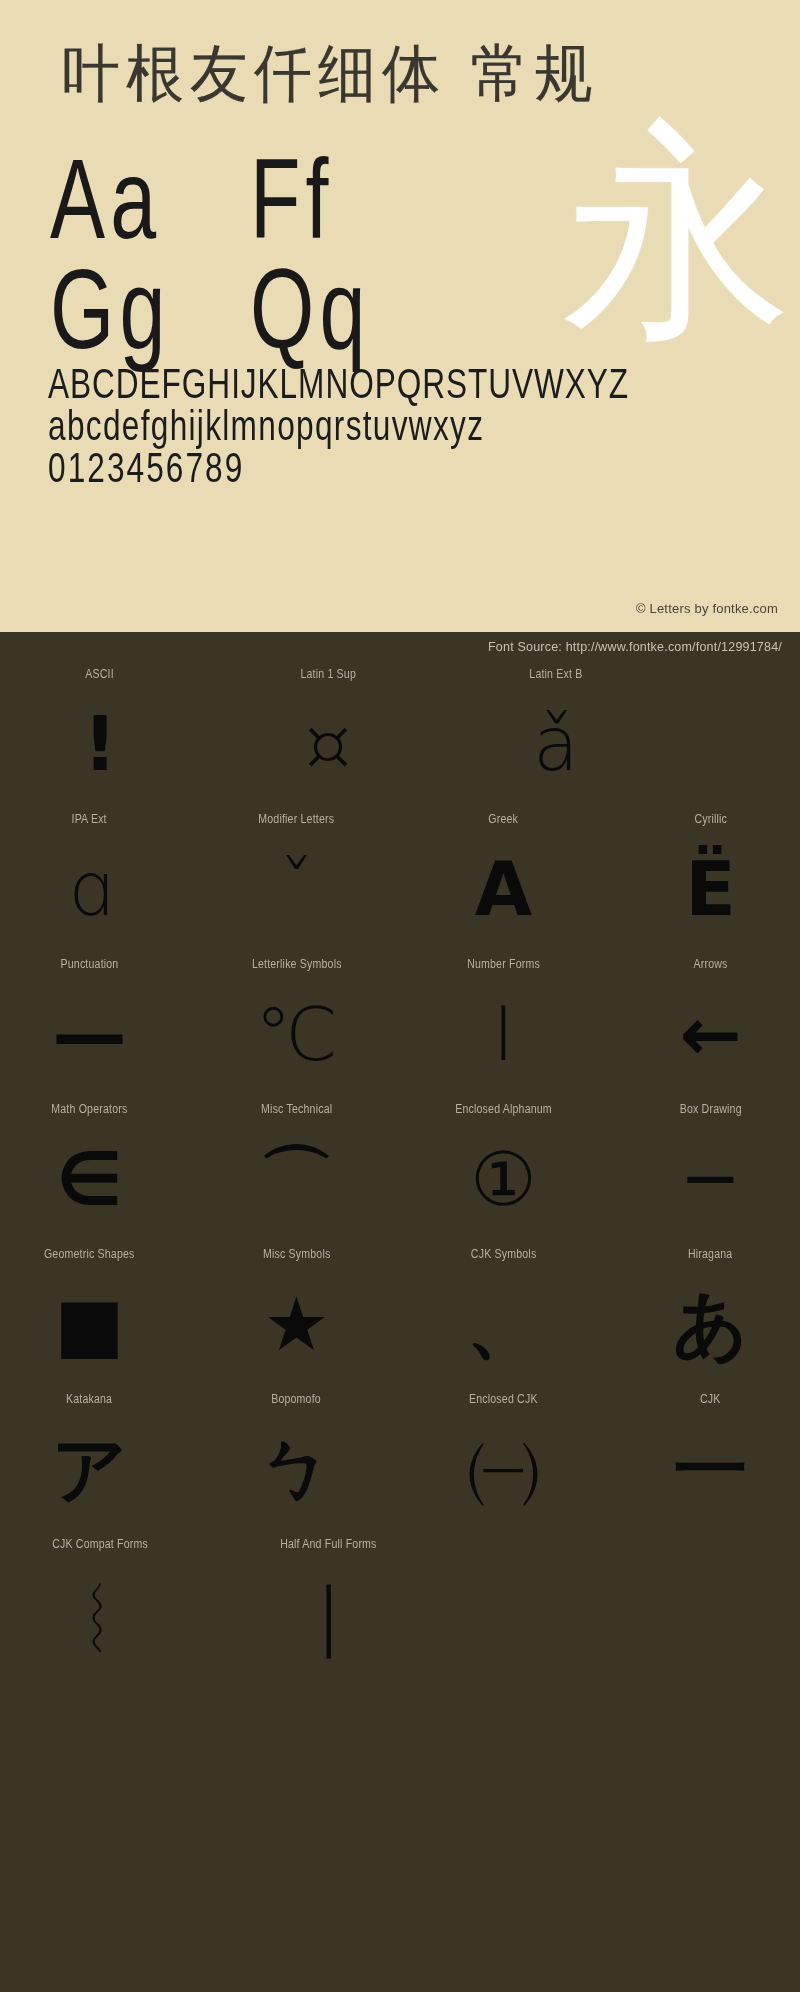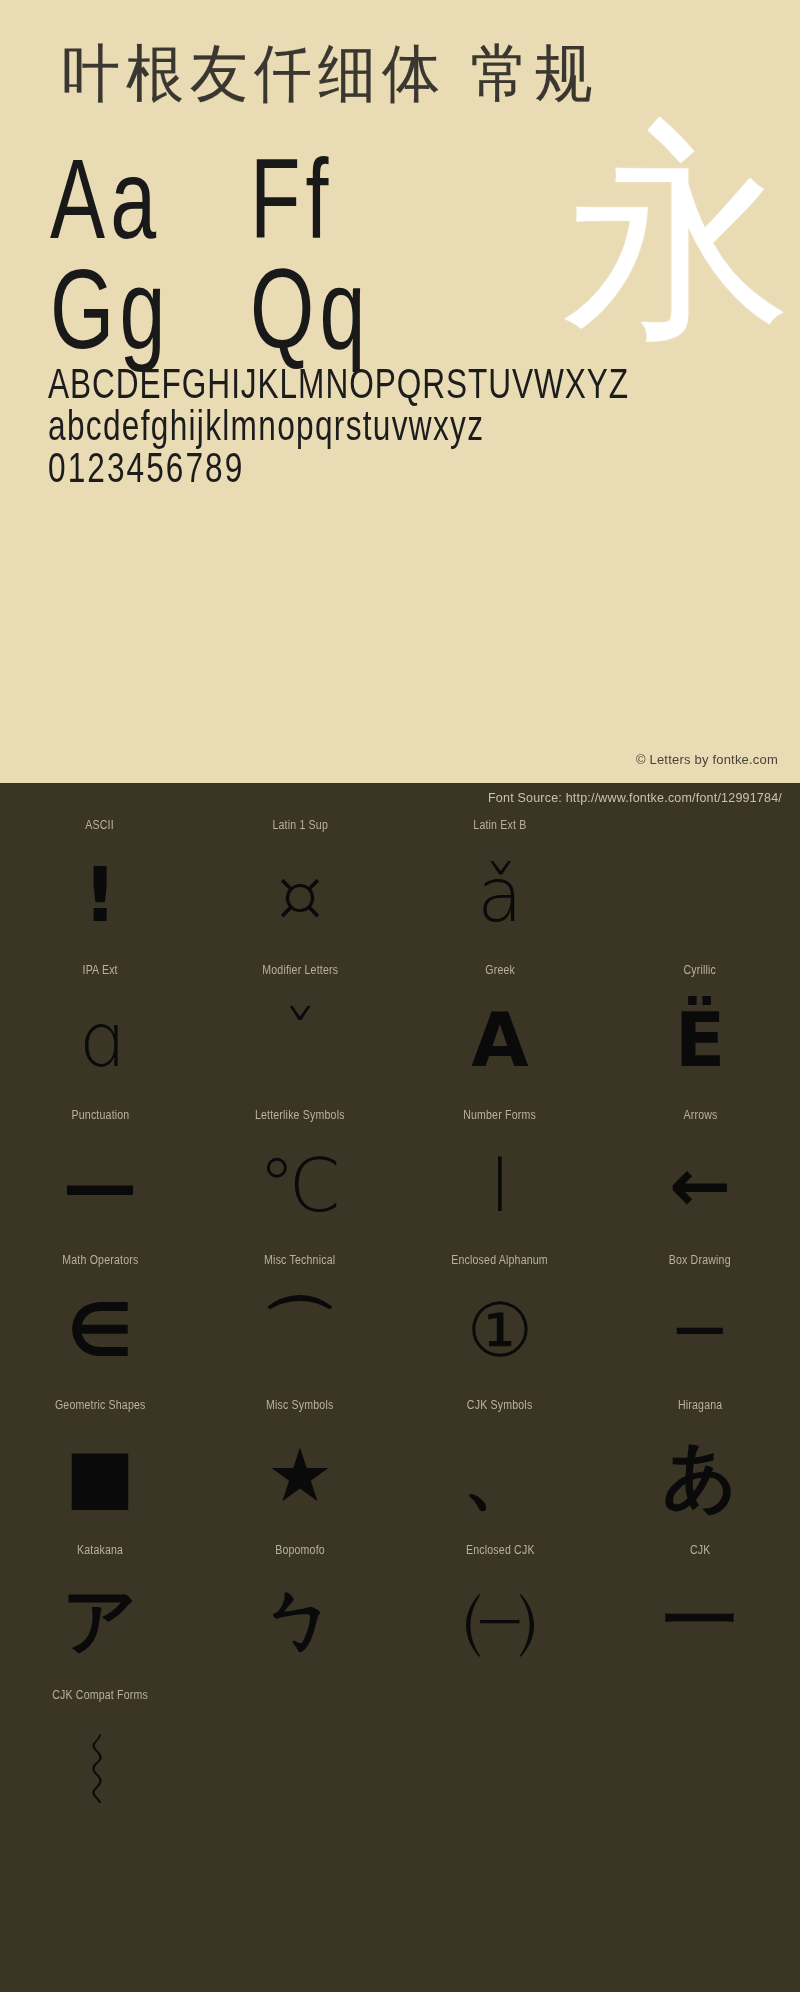--- a/index.html
+++ b/index.html
@@ -12,21 +12,21 @@
   #page {
     position:relative;
     width:800px; height:1992px;
     background:#3b3526;
   }
 
   
   .specimen-panel{
     position:relative;
     width:800px;
-    height:783px;
+    height:632px;
     background:#e9dcb5;
     overflow:hidden;
   }
   .font-title{
     position:absolute;
     left:62px; top:42px;
     font-size:58px;
     line-height:1;
     letter-spacing:6px;
     color:#3a3630;
@@ -128,20 +128,21 @@
   .block-grid{
     position:relative;
     width:800px;
     padding:0 0 10px 0;
     background:#3b3526;
   }
   .block-row{
     display:flex;
     width:800px;
     height:145px;
+    gap:28px;
   }
   .block-cell{
     width:200px;
     height:145px;
     position:relative;
     display:flex;
     flex-direction:column;
     align-items:center;
   }
   .block-label{
@@ -310,16 +311,20 @@
         <div class="block-cell">
           <div class="block-label">CJK</div>
           <div class="block-glyph heavy">一</div>
         </div>
       </div>
       <div class="block-row">
         <div class="block-cell">
           <div class="block-label">CJK Compat Forms</div>
           <div class="block-glyph thin">︴</div>
         </div>
+        <div class="block-cell">
+          <div class="block-label">Half And Full Forms</div>
+          <div class="block-glyph thin">｜</div>
+        </div>
       </div>
     </div>
 
 </div>
 
 </body></html>

